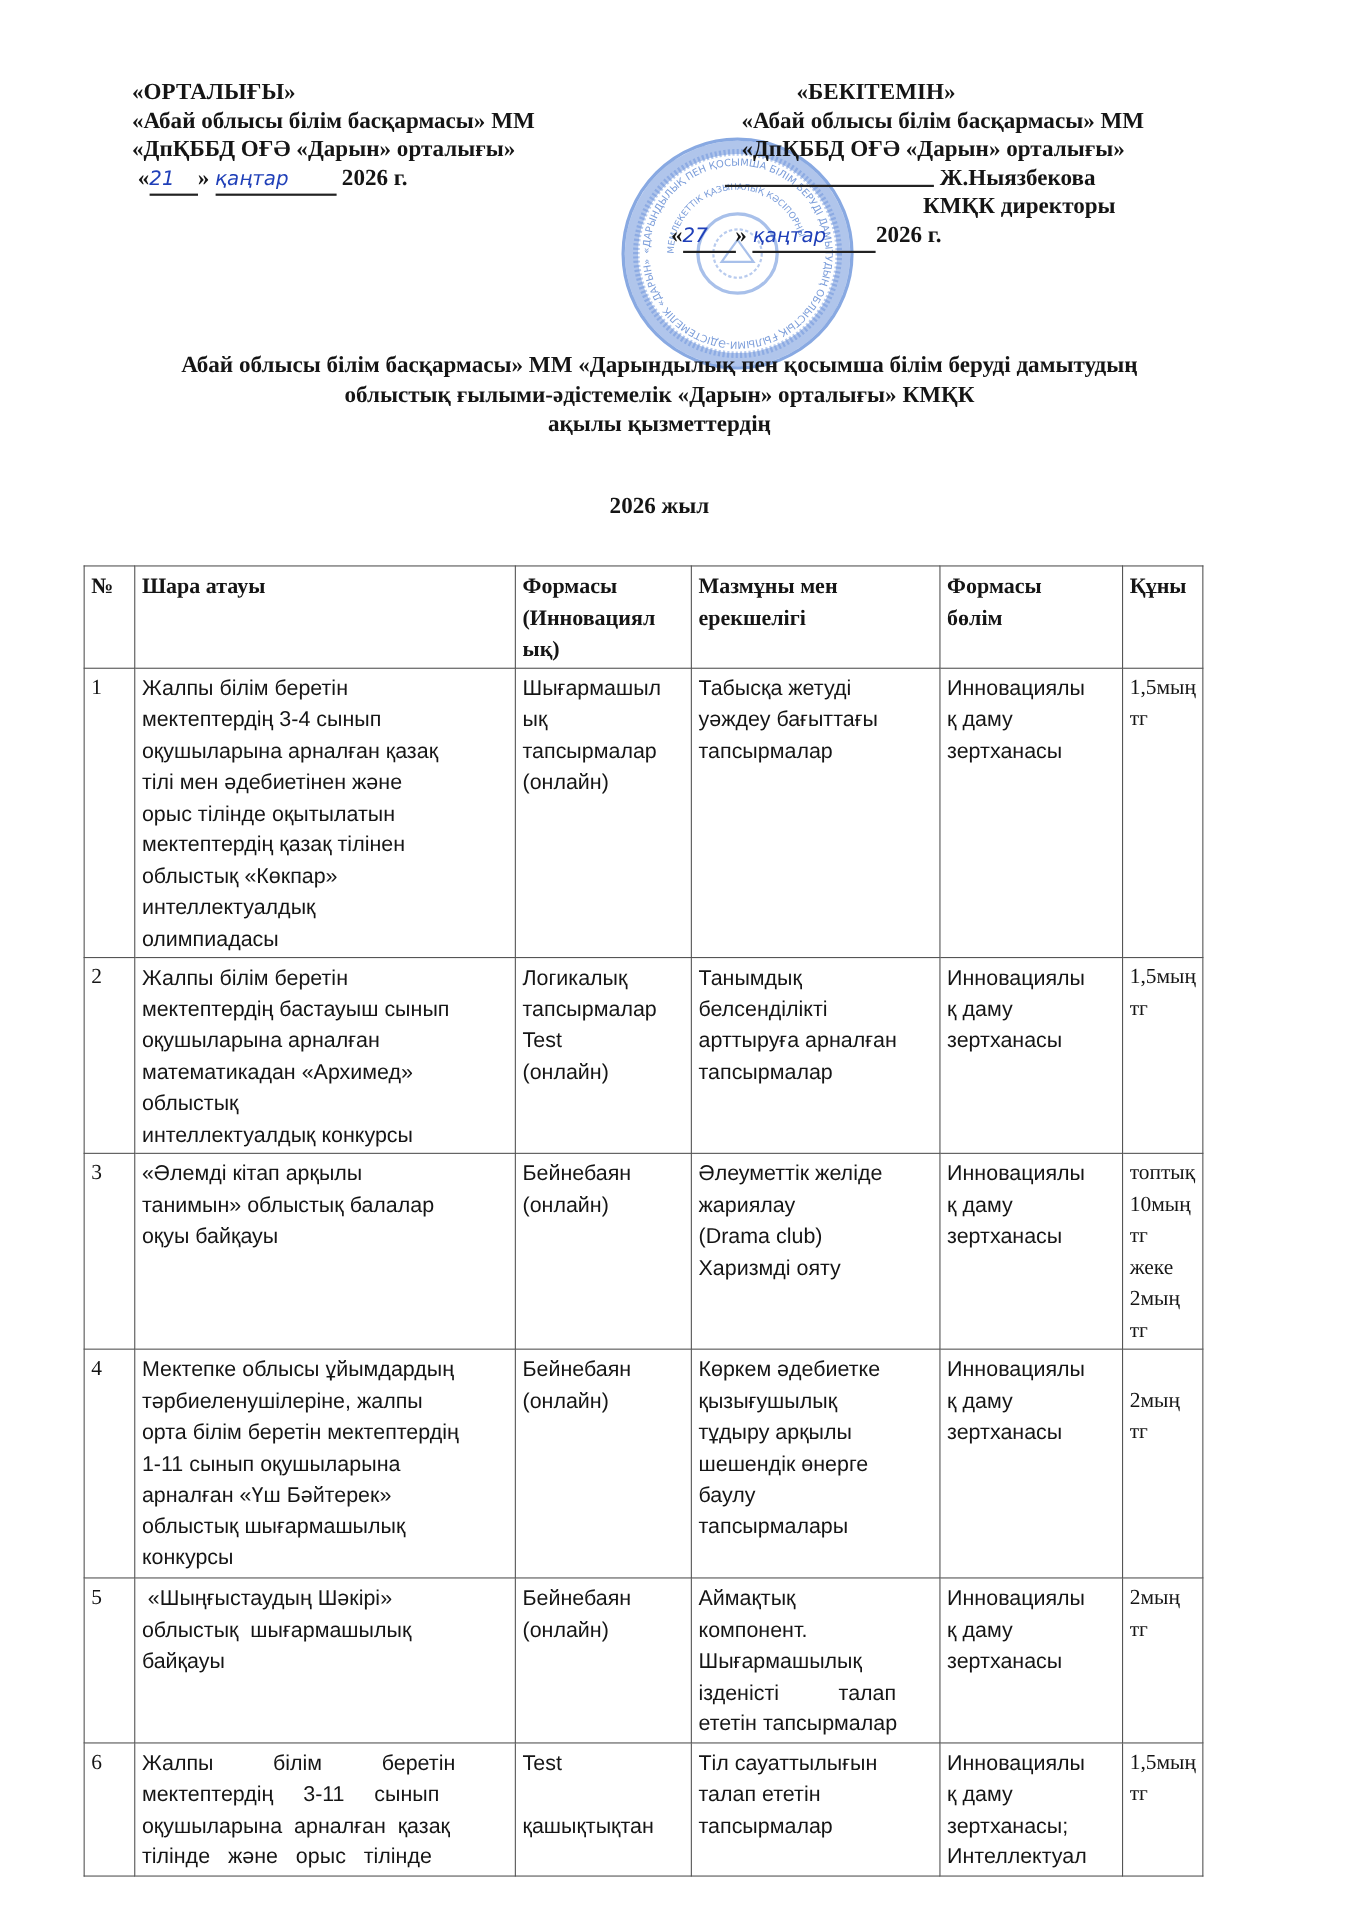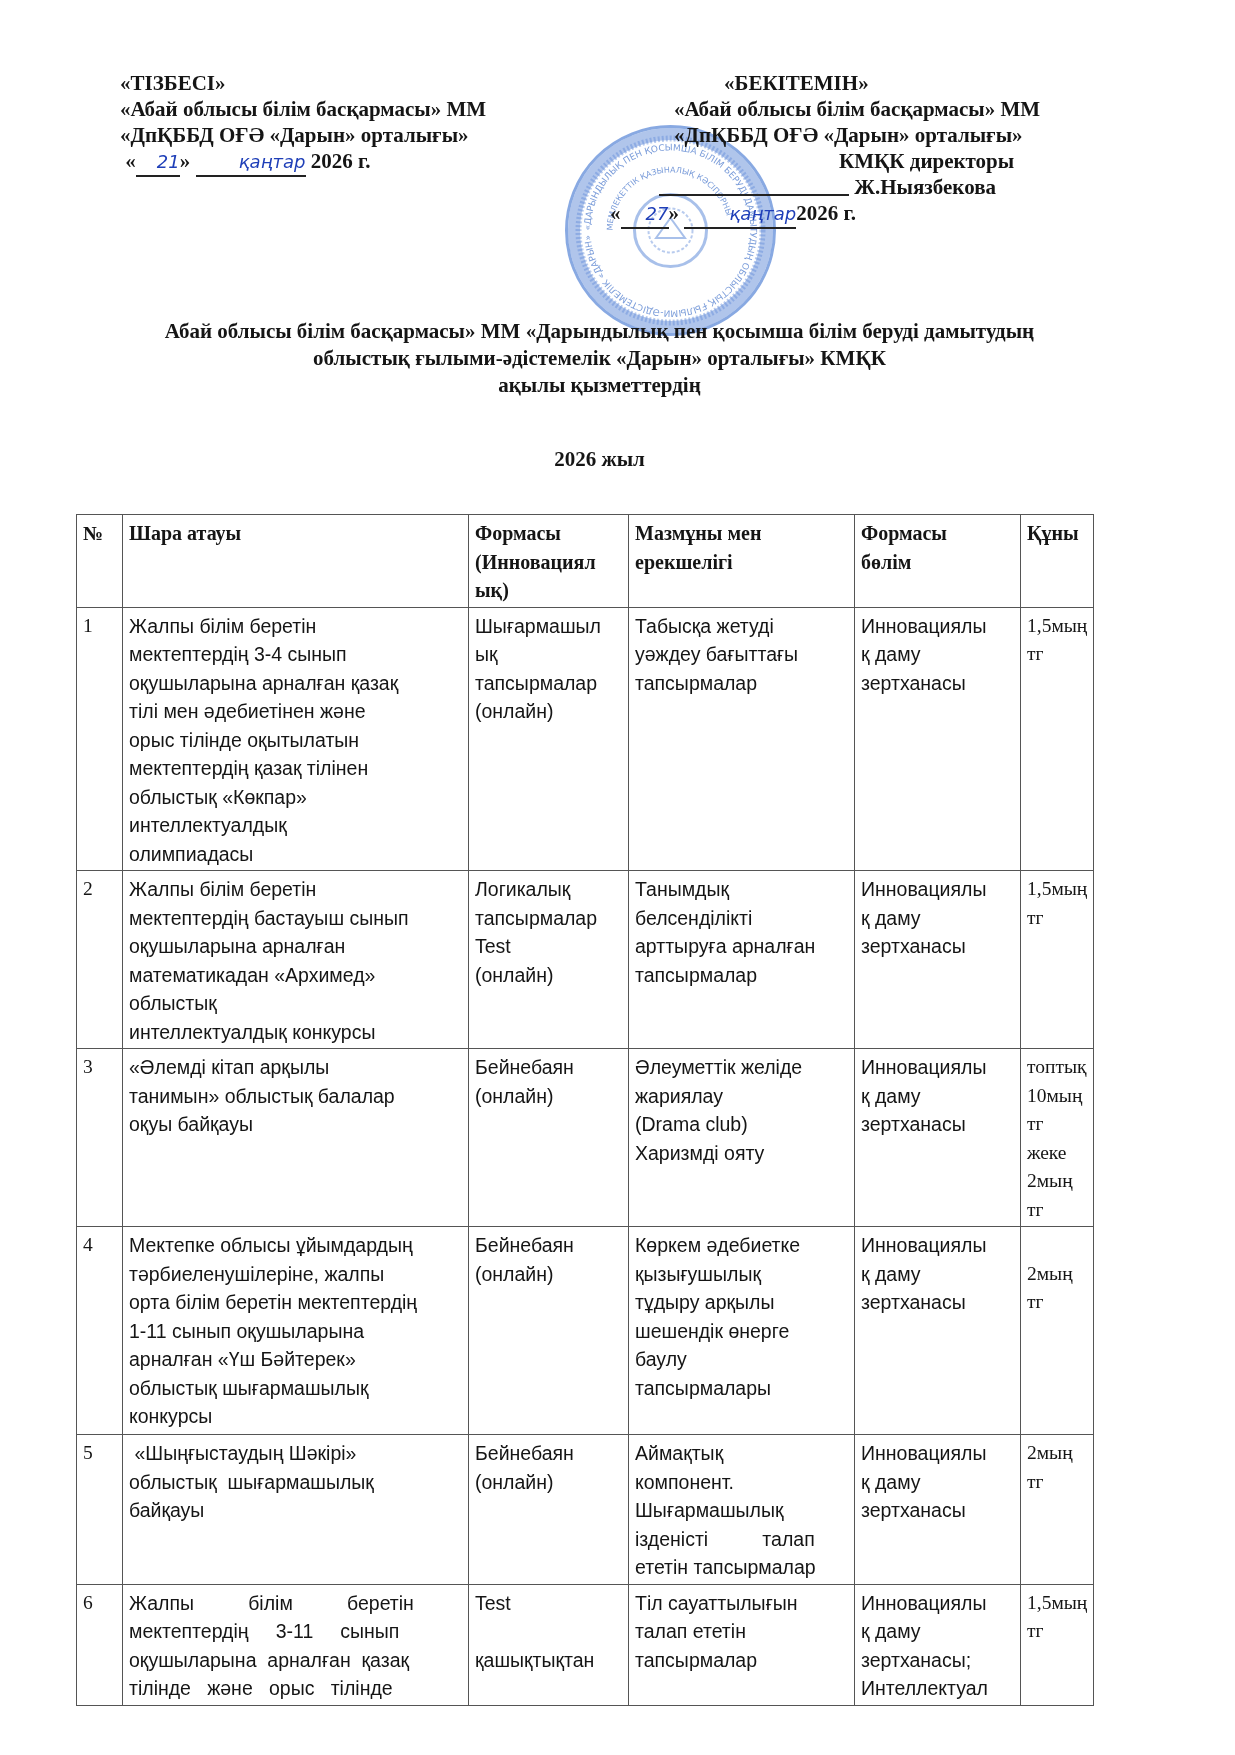--- a/index.html
+++ b/index.html
@@ -4,21 +4,21 @@
 <style>
   html, body { margin: 0; padding: 0; background: #ffffff; }
   body { width: 1235px; height: 1755px; position: relative; overflow: hidden; color: #151515; }
 
   .approval { position: absolute; font-family: "Liberation Serif", serif; font-weight: bold; font-size: 21px; line-height: 26px; }
   .approval .ln { white-space: nowrap; }
   #left-block { left: 120px; top: 70px; }
   #right-block { left: 630px; top: 70px; }
   #right-block .ln { white-space: nowrap; margin-left: 44px; }
   .hand { font-family: "DejaVu Sans", sans-serif; font-weight: normal; font-style: italic; color: #1f3fb8; font-size: 18px; }
-  .uline { display: inline-block; border-bottom: 2px solid #222; text-align: right; vertical-align: baseline; }
+  .uline { display: inline-block; border-bottom: 2px solid #222; text-align: left; vertical-align: baseline; }
 
   .seal { position: absolute; left: 565px; top: 125px; width: 205px; height: 205px; border-radius: 50%;
           border: 3px solid rgba(70,120,210,0.75); box-shadow: inset 0 0 0 10px rgba(255,255,255,0), inset 0 0 0 12px rgba(70,120,210,0.5);
           opacity: 0.85; }
   .seal svg { position: absolute; left: 0; top: 0; }
 
   .title-block { position: absolute; left: 0; width: 1199px; text-align: center; font-family: "Liberation Serif", serif; font-weight: bold; font-size: 21px; line-height: 27px; }
   #title-block { top: 318px; }
   #year { top: 446px; }
 
@@ -26,21 +26,21 @@
   table.list th, table.list td { border: 1.5px solid #555; vertical-align: top; padding: 4px 6px 2px 6px; text-align: left; }
   table.list th { font-family: "Liberation Serif", serif; font-weight: bold; font-size: 20px; line-height: 28.5px; }
   .c0 { width: 46px; } .c1 { width: 346px; } .c2 { width: 160px; } .c3 { width: 226px; } .c4 { width: 166px; } .c5 { width: 66px; }
   td.num { font-family: "Liberation Serif", serif; }
   .cell-line { display: block; }
 </style>
 </head>
 <body>
 
 <div id="left-block" class="approval">
-  <div class="ln">«ТІЗБЕСІ»</div>
+  <div class="ln">«ОРТАЛЫҒЫ»</div>
   <div class="ln">«Абай облысы білім басқармасы» ММ</div>
   <div class="ln">«ДпҚББД ОҒӘ «Дарын» орталығы»</div>
   <div class="ln">
     &nbsp;<span>«</span><span class="uline" style="width:44px"><span class="hand">21</span></span><span>»</span>
     <span class="uline" style="width:110px"><span class="hand">қаңтар</span></span>
     <span>2026 г.</span>
   </div>
 </div>
 
 <div class="seal">
@@ -55,25 +55,25 @@
     <circle cx="102.5" cy="102.5" r="36" fill="none" stroke="rgba(70,120,210,0.55)" stroke-width="3"></circle>
     <circle cx="102.5" cy="102.5" r="22" fill="none" stroke="rgba(70,120,210,0.45)" stroke-width="2" stroke-dasharray="3 2"></circle>
     <path d="M88 110 L102.5 90 L117 110 Z" fill="none" stroke="rgba(70,120,210,0.55)" stroke-width="2"></path>
   </svg>
 </div>
 
 <div id="right-block" class="approval">
   <div class="ln" style="padding-left:50px">«БЕКІТЕМІН»</div>
   <div class="ln">«Абай облысы білім басқармасы» ММ</div>
   <div class="ln" style="padding-left:0px">«ДпҚББД ОҒӘ «Дарын» орталығы»</div>
-  <div class="ln" style="padding-left:165px">КМҚК  директоры</div>
   <div class="ln" style="padding-left:0px">
     <span class="uline" style="width:190px;height:20px;margin-left:-15px"><span class="hand" style="font-size:22px">​</span></span>
     <span>Ж.Ныязбекова</span>
   </div>
+  <div class="ln" style="padding-left:165px">КМҚК  директоры</div>
   <div class="ln" style="padding-left:0px;margin-left:-20px">
     <span>«</span><span class="uline" style="width:48px"><span class="hand">27</span></span><span>»</span>
     <span class="uline" style="width:112px"><span class="hand">қаңтар</span></span><span>2026 г.</span>
   </div>
 </div>
 
 <div id="title-block" class="title-block">
   <div>Абай облысы білім басқармасы» ММ «Дарындылық пен қосымша білім беруді дамытудың</div>
   <div>облыстық ғылыми-әдістемелік «Дарын» орталығы» КМҚК</div>
   <div>ақылы қызметтердің</div>

